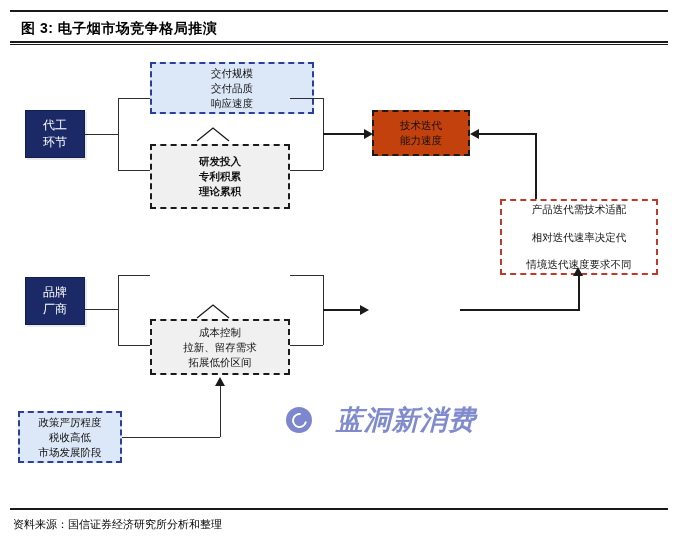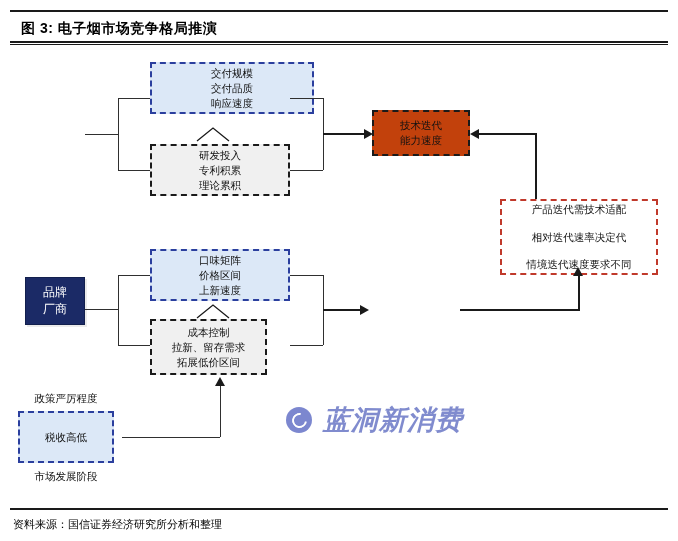--- a/index.html
+++ b/index.html
@@ -98,21 +98,21 @@
     position:absolute;width:0;height:0;
     border-left:5px solid transparent;border-right:5px solid transparent;
     border-bottom:9px solid #1a1a1a;
   }
 
   
   .chev{position:absolute;}
 
   
   .wm{
-    position:absolute;display:flex;align-items:center;gap:11px;
+    position:absolute;display:flex;align-items:center;gap:24px;
     opacity:.88;pointer-events:none;
   }
   .wm-logo{
     width:26px;height:26px;border-radius:50%;
     background:#6a77c9;
     display:flex;align-items:center;justify-content:center;
   }
   .wm-logo span{
     display:block;width:11px;height:11px;border-radius:50%;
     border:2.5px solid #ffffff;border-right-color:transparent;
@@ -127,39 +127,43 @@
 </head>
 <body>
 
 <div id="root">
 
   <div class="hdr-rule-top"></div>
   <div class="fig-title">图 3:  电子烟市场竞争格局推演</div>
   <div class="hdr-rule-bot"></div>
   <div class="hdr-rule-bot2"></div>
 
+  <div class="box role-box" style="left:25px;top:110px;width:60px;height:48px;">
+    <span class="ln">代工</span>
+    <span class="ln">环节</span>
+  </div>
 
   <div class="hline" style="left:85px;top:134px;width:33px;"></div>
   <div class="vline" style="left:118px;top:98px;height:72px;"></div>
   <div class="hline" style="left:118px;top:98px;width:32px;"></div>
   <div class="hline" style="left:118px;top:170px;width:32px;"></div>
 
   <div class="box blue-dash" style="left:150px;top:62px;width:164px;height:52px;">
     <span class="ln">交付规模</span>
     <span class="ln">交付品质</span>
     <span class="ln">响应速度</span>
   </div>
 
   <div class="chev" style="left:196px;top:126px;">
     <svg width="34" height="16" viewBox="0 0 34 16">
       <polyline points="1,15 17,2 33,15" fill="none" stroke="#1a1a1a" stroke-width="1.3"></polyline>
     </svg>
   </div>
 
-  <div class="box gray-dash" style="left:150px;top:144px;width:140px;height:52px;">
+  <div class="box gray-dash" style="left:150px;top:144px;width:140px;height:65px;font-weight:bold;">
     <span class="ln">研发投入</span>
     <span class="ln">专利积累</span>
     <span class="ln">理论累积</span>
   </div>
 
   <div class="hline" style="left:290px;top:98px;width:33px;"></div>
   <div class="hline" style="left:290px;top:170px;width:33px;"></div>
   <div class="vline" style="left:323px;top:98px;height:72px;"></div>
   <div class="hline2" style="left:323px;top:133px;width:46px;"></div>
   <div class="arrow-r" style="left:364px;top:129px;"></div>
@@ -176,33 +180,28 @@
   <div class="box role-box" style="left:25px;top:277px;width:60px;height:48px;">
     <span class="ln">品牌</span>
     <span class="ln">厂商</span>
   </div>
 
   <div class="hline" style="left:85px;top:309px;width:33px;"></div>
   <div class="vline" style="left:118px;top:275px;height:70px;"></div>
   <div class="hline" style="left:118px;top:275px;width:32px;"></div>
   <div class="hline" style="left:118px;top:345px;width:32px;"></div>
 
-  <div class="box blue-dash" style="left:150px;top:249px;width:140px;height:52px;">
-    <span class="ln">口味矩阵</span>
-    <span class="ln">价格区间</span>
-    <span class="ln">上新速度</span>
-  </div>
 
   <div class="chev" style="left:196px;top:303px;">
     <svg width="34" height="16" viewBox="0 0 34 16">
       <polyline points="1,15 17,2 33,15" fill="none" stroke="#1a1a1a" stroke-width="1.3"></polyline>
     </svg>
   </div>
 
-  <div class="box gray-dash" style="left:150px;top:319px;width:117px;height:56px;">
+  <div class="box gray-dash" style="left:150px;top:319px;width:140px;height:56px;">
     <span class="ln">成本控制</span>
     <span class="ln">拉新、留存需求</span>
     <span class="ln">拓展低价区间</span>
   </div>
 
   <div class="hline" style="left:290px;top:275px;width:33px;"></div>
   <div class="hline" style="left:290px;top:345px;width:33px;"></div>
   <div class="vline" style="left:323px;top:275px;height:70px;"></div>
   <div class="hline2" style="left:323px;top:309px;width:42px;"></div>
   <div class="arrow-r" style="left:360px;top:305px;"></div>
@@ -213,21 +212,21 @@
   <div class="box red-dash" style="left:500px;top:199px;width:158px;height:76px;justify-content:space-between;">
     <span class="ln">产品迭代需技术适配</span>
     <span class="ln">相对迭代速率决定代</span>
     <span class="ln">情境迭代速度要求不同</span>
   </div>
 
   <div class="vline2" style="left:578px;top:275px;height:34px;"></div>
   <div class="hline2" style="left:505px;top:309px;width:75px;"></div>
   <div class="arrow-u" style="left:573px;top:267px;"></div>
 
-  <div class="box blue-dash" style="left:18px;top:411px;width:96px;height:52px;gap:24px;">
+  <div class="box blue-dash" style="left:18px;top:411px;width:104px;height:52px;">
     <span class="ln">政策严厉程度</span>
     <span class="ln">税收高低</span>
     <span class="ln">市场发展阶段</span>
   </div>
 
   <div class="hline" style="left:122px;top:437px;width:98px;"></div>
   <div class="vline" style="left:220px;top:385px;height:52px;"></div>
   <div class="arrow-u" style="left:215px;top:377px;"></div>
 
   <div class="wm" style="left:286px;top:402px;">

